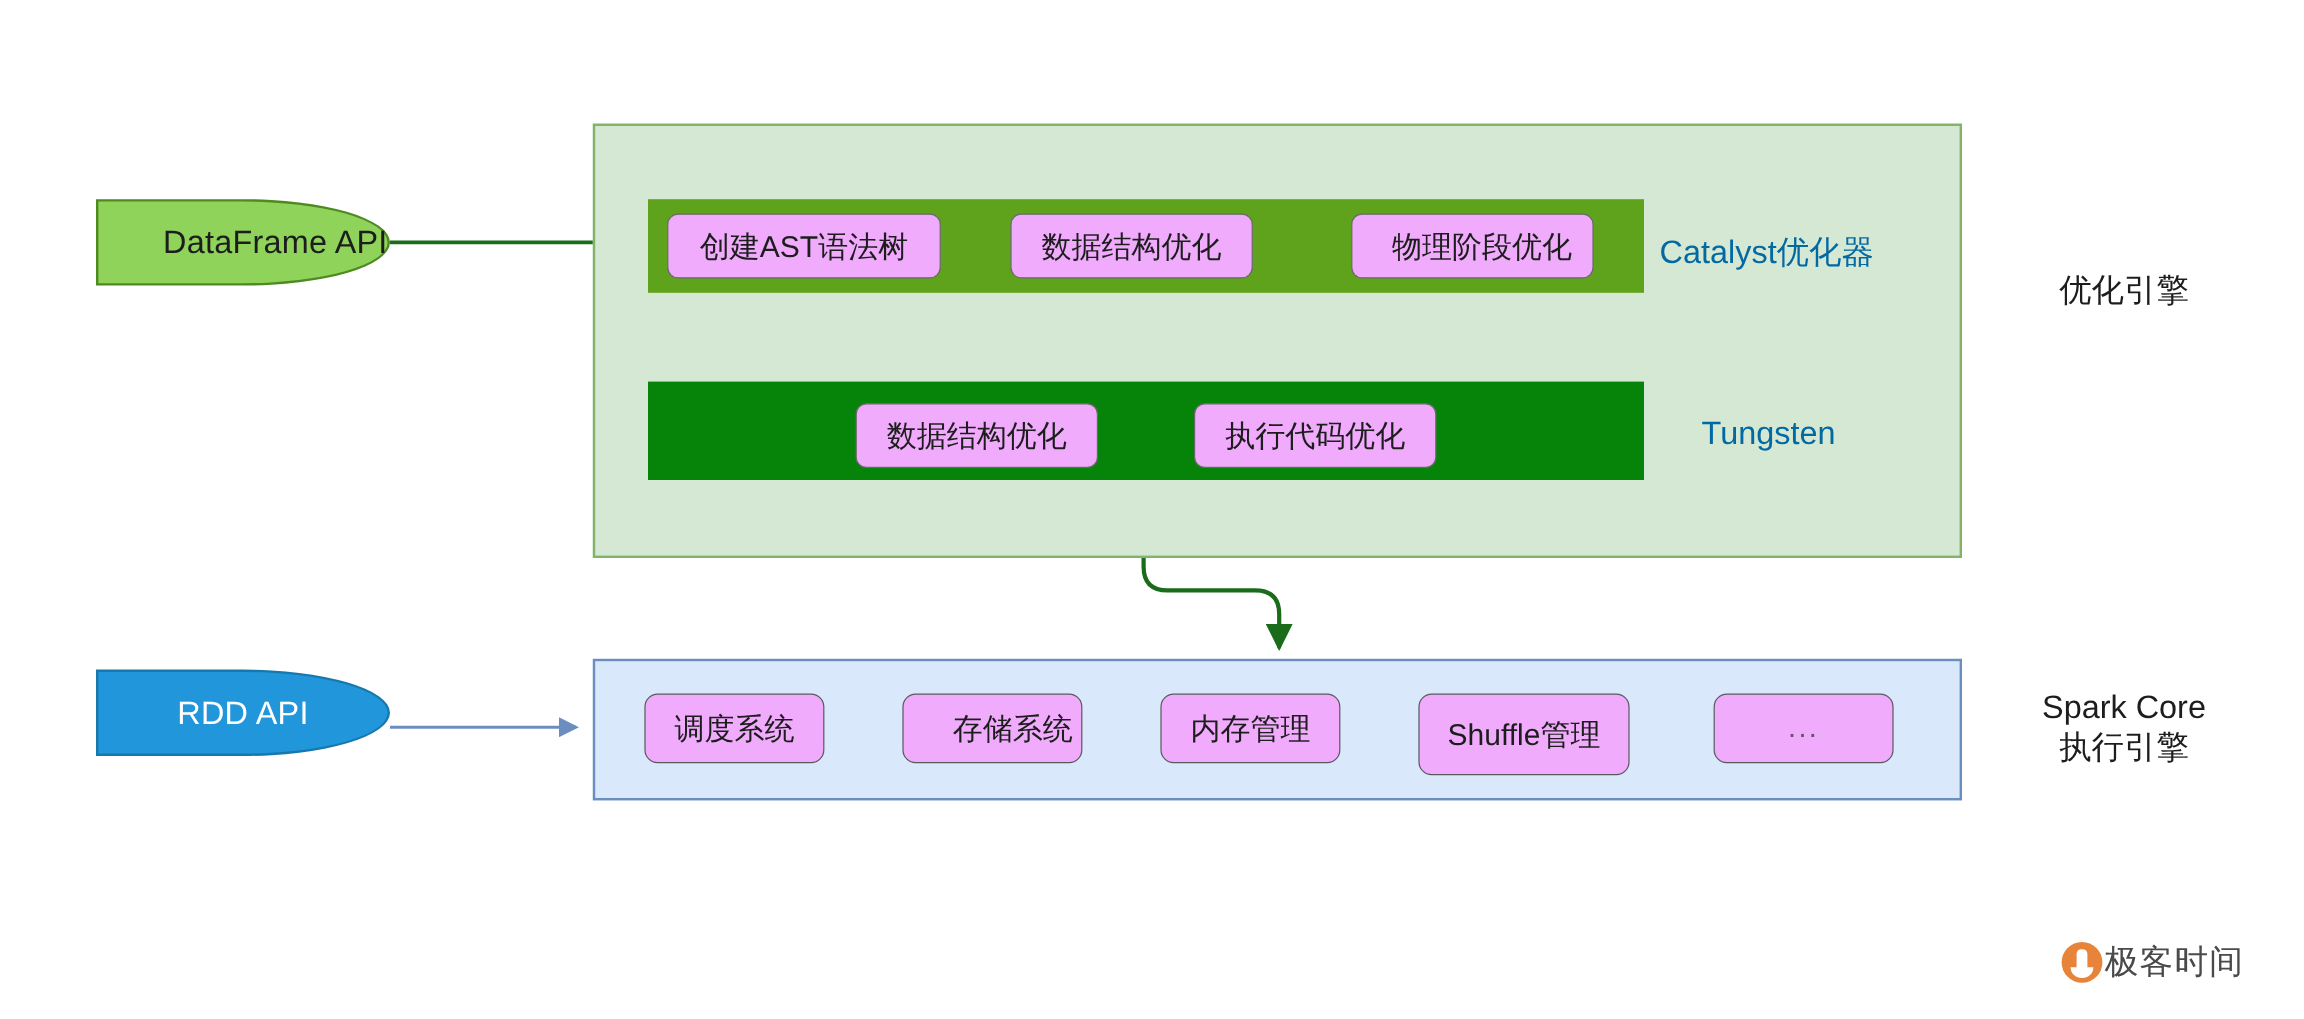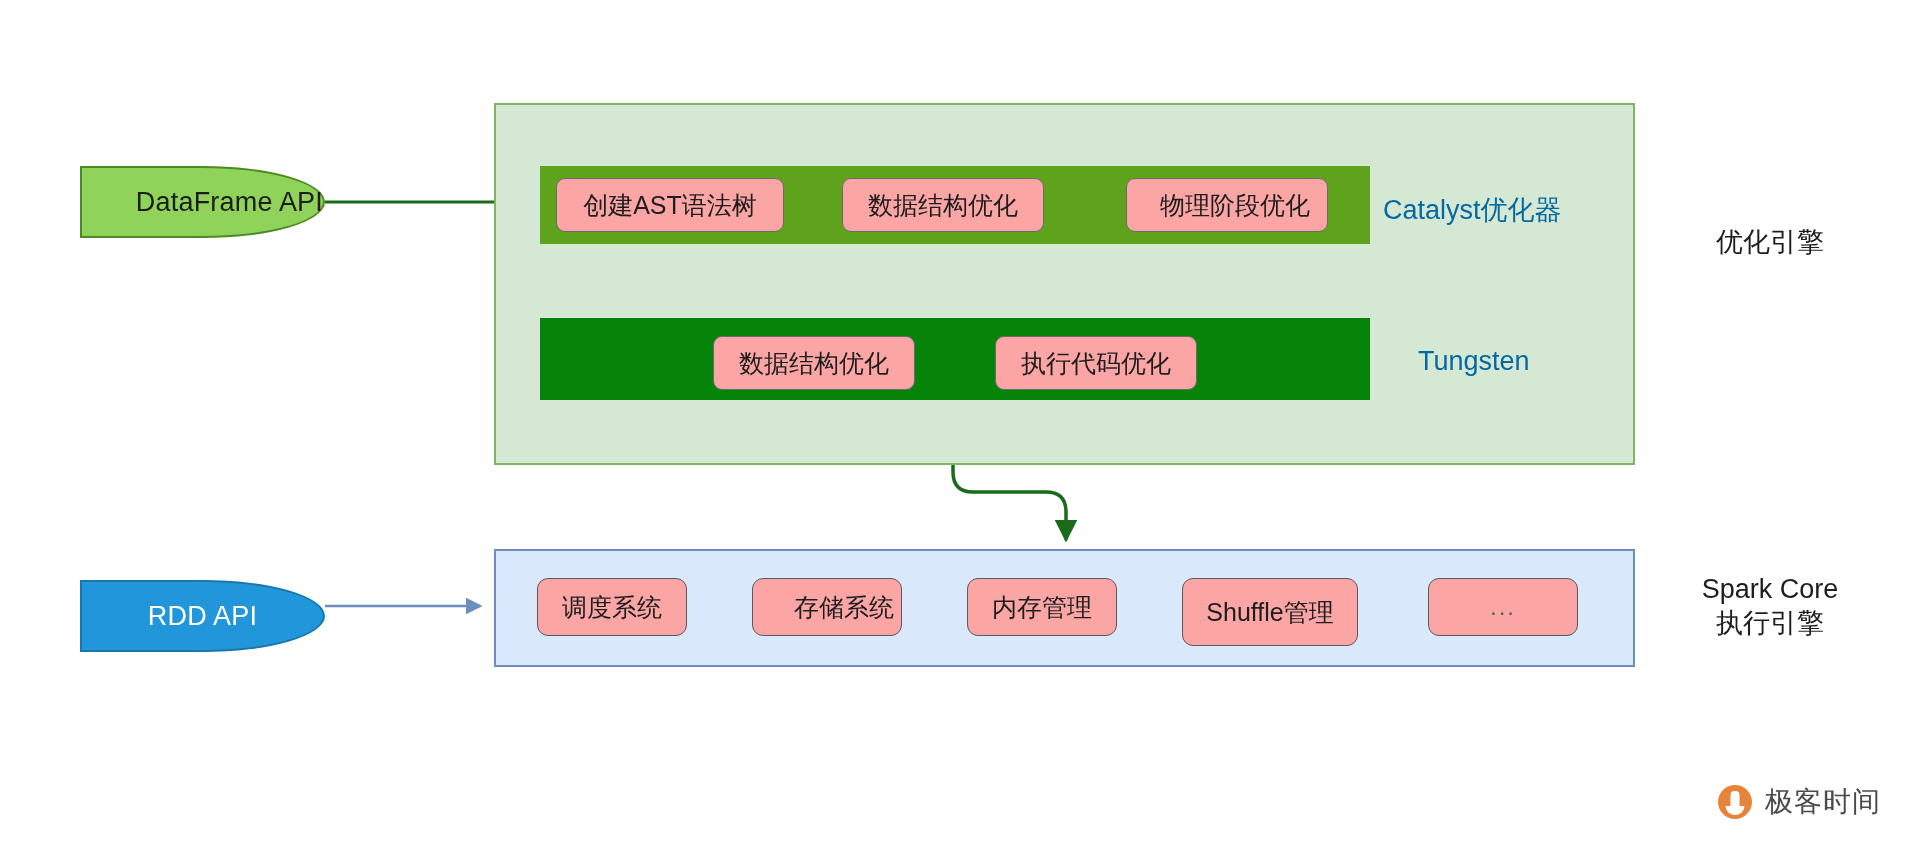--- a/index.html
+++ b/index.html
@@ -47,21 +47,21 @@
     top: 166px;
     width: 245px;
     height: 72px;
     background: #8fd35b;
     border: 2.5px solid #4d8a20;
     color: #1d1d1d;
     justify-content: flex-end;
   }
   #pill-rdd {
     left: 80px;
-    top: 580px;
+    top: 558px;
     width: 245px;
     height: 72px;
     background: #2196db;
     border: 2.5px solid #1778ad;
     color: #ffffff;
   }
 
   
   .outer-box {
     position: absolute;
@@ -106,21 +106,21 @@
     background: #068409;
   }
 
   
   .chip {
     position: absolute;
     box-sizing: border-box;
     display: flex;
     align-items: center;
     justify-content: center;
-    background: #fca5a5;
+    background: #f0abfc;
     border: 1.8px solid #6a6a6a;
     border-radius: 9px;
     color: #1d1d1d;
     font-size: 25px;
     white-space: nowrap;
   }
   .chip.blue-chip {
     border-color: #59595e;
     border-radius: 11px;
     align-items: center;
@@ -163,21 +163,21 @@
   #label-spark-sql  { left: 1660px; top: 225px; width: 220px; }
   #label-spark-core { left: 1660px; top: 572px; width: 220px; }
 
   
   #watermark {
     position: absolute;
     left: 1718px;
     top: 783px;
     display: flex;
     align-items: center;
-    gap: 13px;
+    gap: 2px;
   }
   #watermark .mark {
     position: relative;
     width: 34px;
     height: 34px;
     border-radius: 50%;
     background: #e8833a;
     flex: 0 0 auto;
   }
   #watermark .mark::before {

